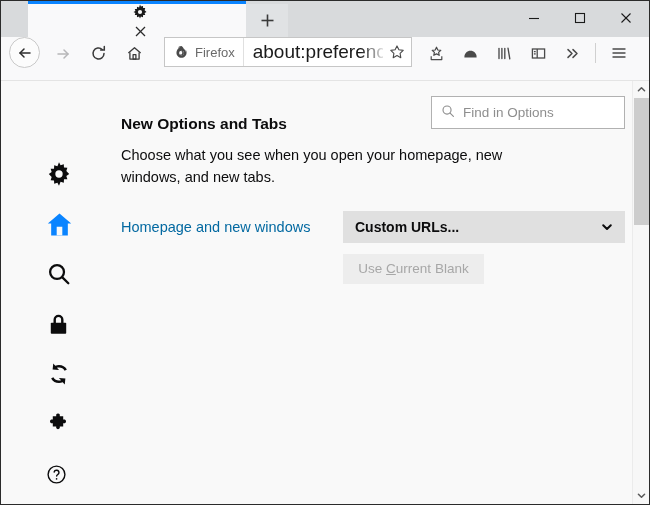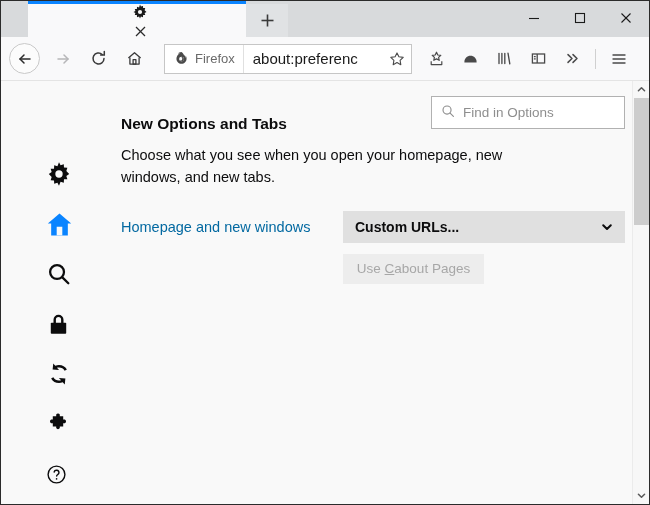--- a/index.html
+++ b/index.html
@@ -76,21 +76,21 @@
     width: 46px; height: 33px;
     display: flex; align-items: center; justify-content: center;
     color: #1a1a1a;
   }
 
   
   #navbar {
     height: 44px;
     background: #f9f9fa;
     display: flex;
-    align-items: center;
+    align-items: flex-start;
     padding: 0 8px;
     border-bottom: 1px solid #e4e4e4;
   }
   .navbtn {
     width: 33px; height: 33px;
     flex: 0 0 33px;
     display: flex; align-items: center; justify-content: center;
     color: #3a3a3a;
     margin-right: 3px;
   }
@@ -126,21 +126,21 @@
   }
   .ff-logo { width: 15px; height: 15px; flex: 0 0 15px; color: #4a4a4a; }
   .identity-label {
     font-size: 13px;
     color: #6a6a6a;
     margin-left: 6px;
     white-space: nowrap;
   }
   .url-text {
     flex: 1 1 auto;
-    font-size: 15px;
+    font-size: 19px;
     color: #1a1a1a;
     padding-left: 9px;
     white-space: nowrap;
     overflow: hidden;
     -webkit-mask-image: linear-gradient(to right, #000 84%, rgba(0,0,0,0.12) 100%);
     mask-image: linear-gradient(to right, #000 84%, rgba(0,0,0,0.12) 100%);
   }
   .star-btn {
     width: 28px; height: 28px;
     flex: 0 0 28px;
@@ -574,21 +574,21 @@
           <span class="chev">
             <svg width="12" height="12" viewBox="0 0 12 12" stroke="currentColor" stroke-width="2" fill="none" stroke-linecap="round" stroke-linejoin="round">
               <polyline points="2.2,4.2 6,8 9.8,4.2"></polyline>
             </svg>
           </span>
         </div>
       </div>
 
 
       <div id="btn-row">
-        <button class="btn disabled"><span>Use </span><u>C</u><span>about Pages</span></button>
+        <button class="btn disabled"><span>Use </span><u>C</u><span>urrent Blank</span></button>
       </div>
 
     </div>
 
     <div id="scrollbar">
       <div class="sb-arrow">
         <svg width="9" height="9" viewBox="0 0 10 10" stroke="currentColor" stroke-width="1.7" fill="none" stroke-linecap="round" stroke-linejoin="round">
           <polyline points="1.6,6.4 5,3 8.4,6.4"></polyline>
         </svg>
       </div>

